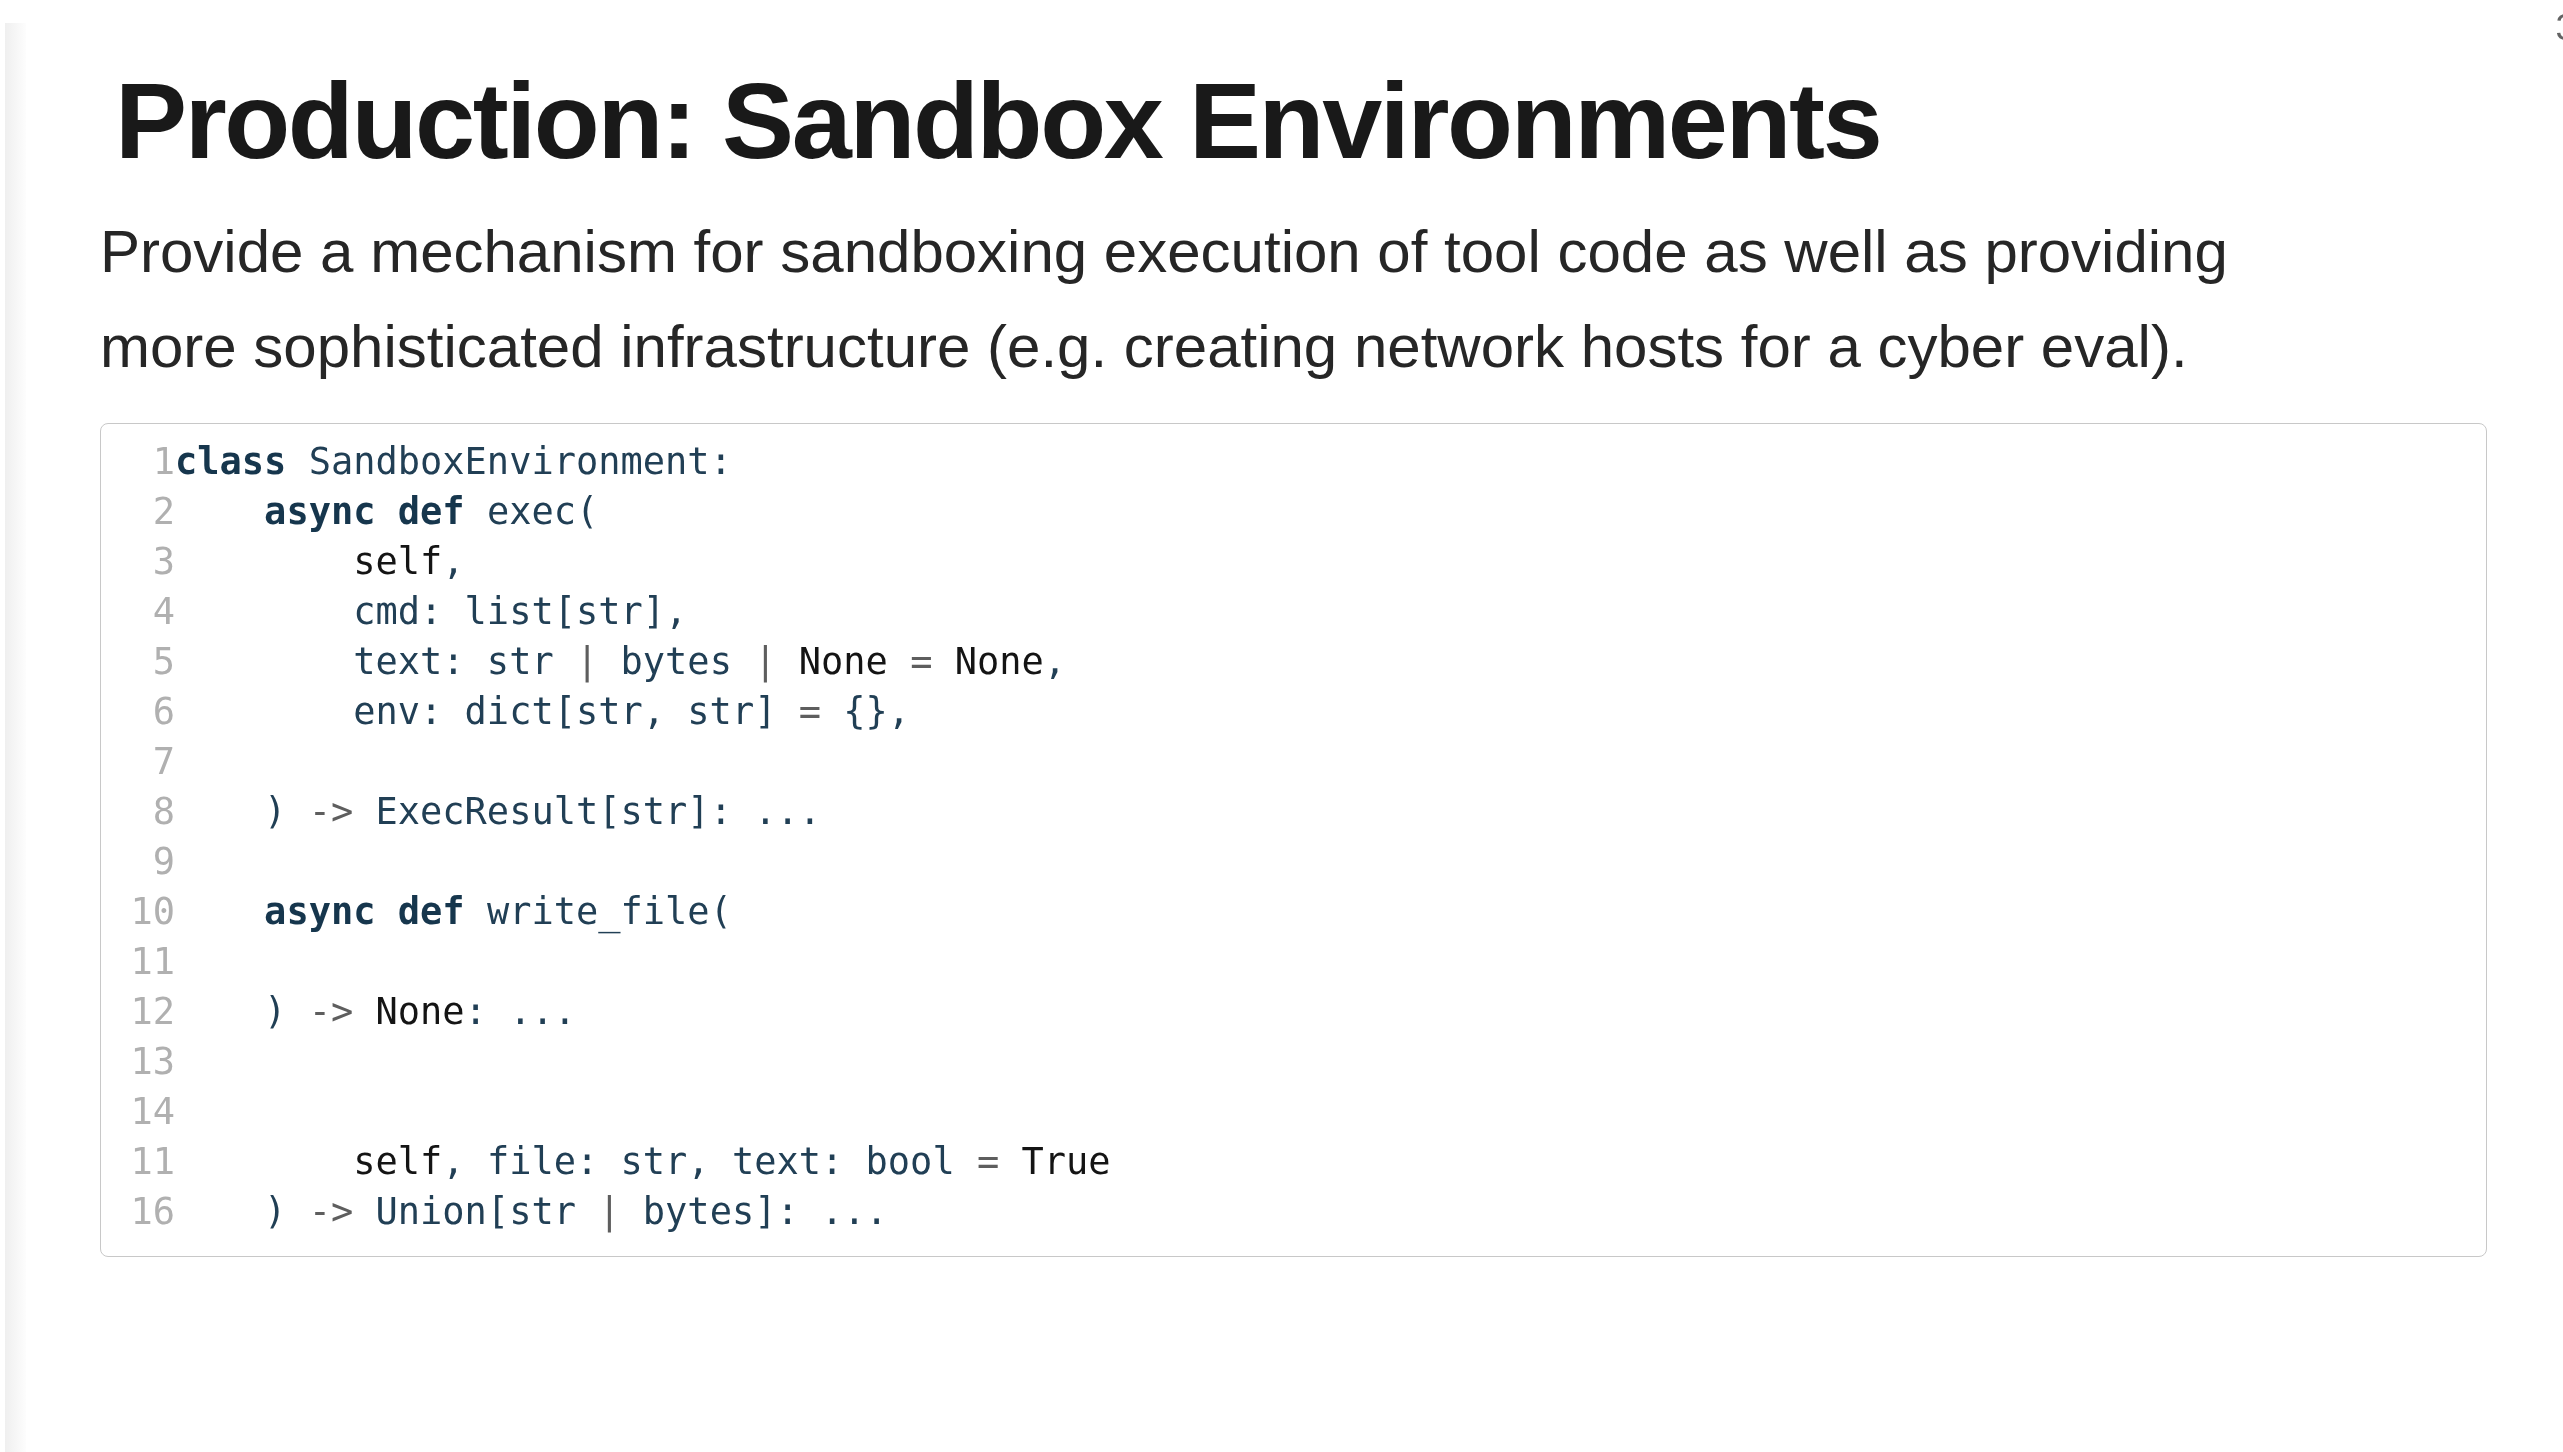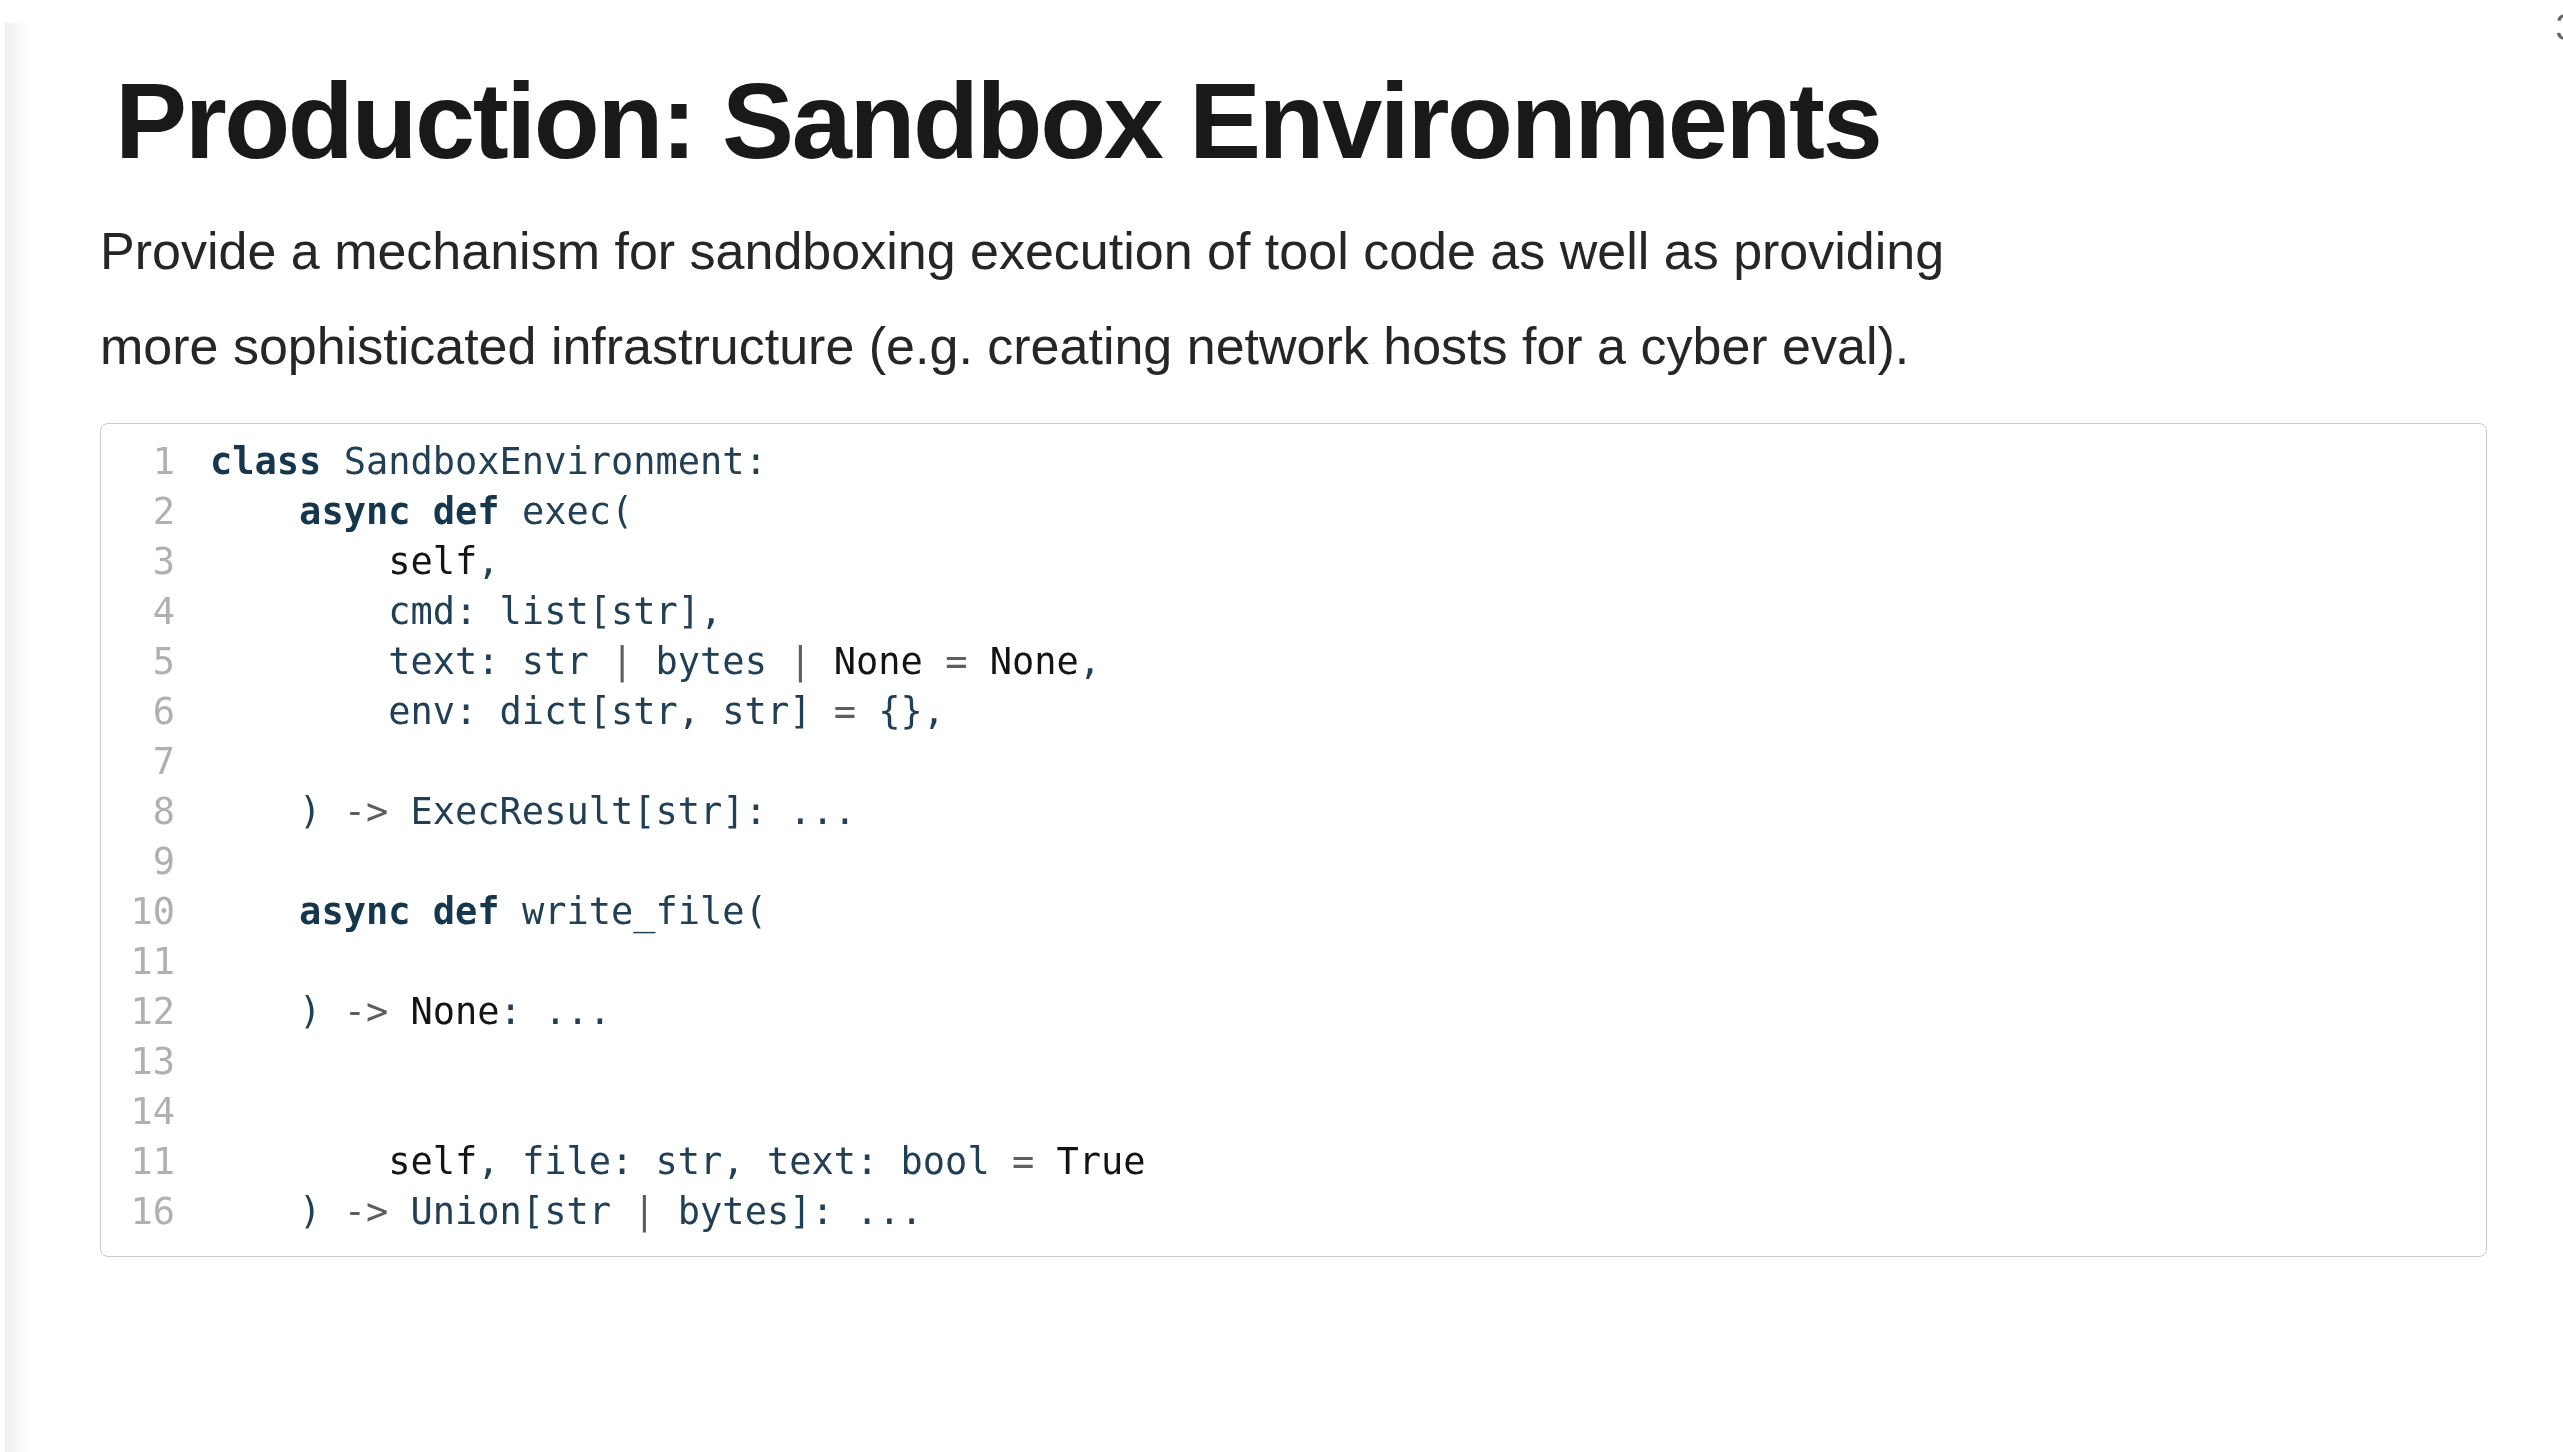--- a/index.html
+++ b/index.html
@@ -36,21 +36,21 @@
     font-size: 108px;
     font-weight: 700;
     letter-spacing: -2.4px;
     color: #191919;
     white-space: nowrap;
   }
   .subtitle {
     position: absolute;
     left: 100px;
     top: 204px;
-    font-size: 52px;
+    font-size: 60px;
     line-height: 95px;
     color: #262626;
     white-space: nowrap;
   }
   .codebox {
     position: absolute;
     left: 100px;
     top: 423px;
     width: 2387px;
     box-sizing: border-box;
@@ -67,21 +67,20 @@
     font-size: 37px;
     white-space: pre;
   }
   .ln {
     flex: none;
     width: 74px;
     text-align: right;
     color: var(--c-ln, #b0b0b0);
   }
   .code-text {
-    margin-left: 35px;
   }
   .code-text .nv { color: var(--c-nv, #213f55); }
   .code-text .kw { color: var(--c-kw, #16364d); font-weight: bold; }
   .code-text .op { color: var(--c-op, #5e5e5e); }
   .code-text .bk { color: var(--c-bk, #141414); }
 </style>
 </head>
 <body style="--c-nv: #213f55; --c-kw: #16364d; --c-op: #5e5e5e; --c-bk: #141414; --c-ln: #b0b0b0;">
 
 <div class="left-strip"></div>

